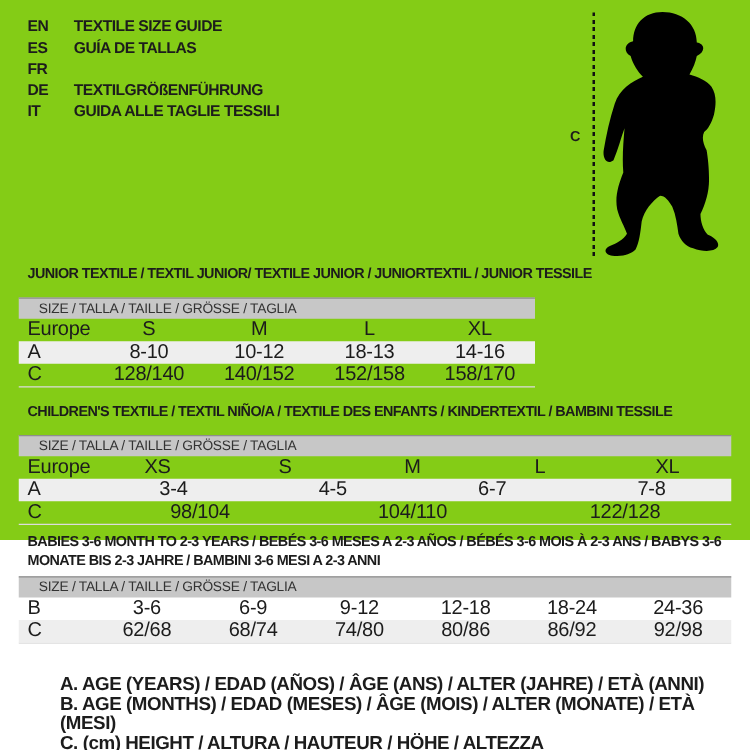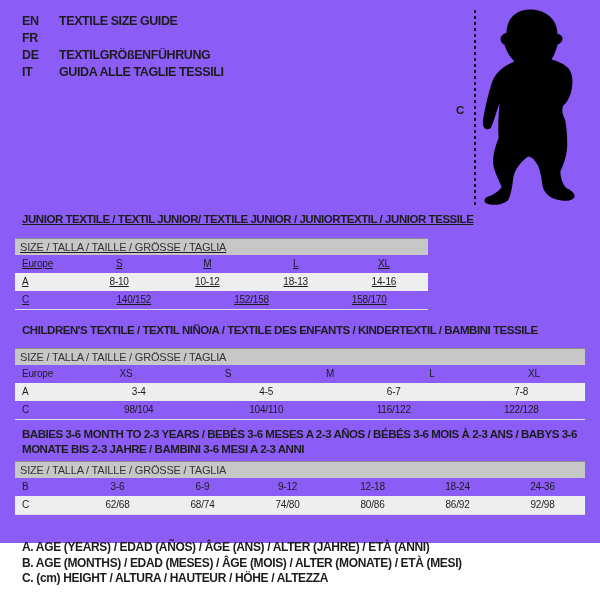--- a/index.html
+++ b/index.html
@@ -1,64 +1,68 @@
 <!DOCTYPE html>
 <html><head>
 <meta charset="utf-8">
 <style>
   html,body{margin:0;padding:0;}
   body{
     width:600px;height:600px;background:#ffffff;
     font-family:"Liberation Sans",sans-serif;color:#1c1c1c;
     position:relative;overflow:hidden;
   }
-  .canvas{position:absolute;left:0;top:0;width:600px;height:543px;background:#8b5cf6;}
+  .canvas{position:absolute;left:0;top:0;width:600px;height:432px;background:#84cc16;}
 
   
   .langs{position:absolute;left:22px;top:13px;}
   .lang-row{display:flex;font-weight:bold;font-size:12.5px;line-height:17px;letter-spacing:-0.4px;}
   .lang-code{width:37px;}
 
   
   .c-label{position:absolute;left:456px;top:104px;font-size:11.5px;font-weight:bold;letter-spacing:-0.3px;}
   .dash-line{position:absolute;left:474px;top:10px;width:2px;height:197px;
     background:repeating-linear-gradient(to bottom,#111 0 3px,transparent 3px 6px);}
   .baby-svg{position:absolute;left:481px;top:8px;}
 
   
   .section{position:absolute;left:15px;}
-  .sec0{top:212px;text-decoration:underline;}
+  .sec0{top:212px;}
   .sec1{top:323px;}
   .sec2{top:427px;}
   .sec-title{font-weight:bold;font-size:11.5px;line-height:14.5px;letter-spacing:-0.45px;
     margin-left:7px;width:556px;}
   .sec0 .tbl{width:413px;margin-top:11px;}
   .sec1 .tbl{width:570px;margin-top:10px;}
   .sec2 .tbl{width:570px;margin-top:5px;}
   .tbl{border-bottom:1px solid #dcdcdc;}
   .bar{height:16px;line-height:16px;background:#c7c7c7;border-top:1px solid #8e8e8e;
-    padding-left:5px;font-size:11px;color:#333;letter-spacing:-0.2px;}
-  .trow{display:flex;height:18px;line-height:18px;font-size:10px;letter-spacing:-0.2px;}
+    padding-left:16px;font-size:11px;color:#333;letter-spacing:-0.2px;}
+  .trow{display:flex;height:18px;line-height:18px;font-size:16px;letter-spacing:-0.2px;}
   .trow.shaded{background:#eeeeee;}
   .tlab{width:60px;padding-left:7px;box-sizing:border-box;}
   .tval{flex:1;text-align:center;}
 
   
   .footnotes{position:absolute;left:22px;top:540px;}
-  .fn-line{font-weight:bold;font-size:12px;line-height:15.5px;letter-spacing:-0.35px;}
+  .fn-line{font-weight:bold;font-size:15px;line-height:15.5px;letter-spacing:-0.35px;margin-left:26px;}
 </style>
 </head>
 <body>
 
 <div class="canvas">
 
   <div class="langs" id="langs">
       <div class="lang-row">
         <div class="lang-code">EN</div>
         <div class="lang-label">TEXTILE SIZE GUIDE</div>
+      </div>
+      <div class="lang-row">
+        <div class="lang-code">ES</div>
+        <div class="lang-label">GUÍA DE TALLAS</div>
       </div>
       <div class="lang-row">
         <div class="lang-code">FR</div>
       </div>
       <div class="lang-row">
         <div class="lang-code">DE</div>
         <div class="lang-label">TEXTILGRÖßENFÜHRUNG</div>
       </div>
       <div class="lang-row">
         <div class="lang-code">IT</div>
@@ -119,20 +123,21 @@
           </div>
           <div class="trow shaded">
             <div class="tlab">A</div>
             <div class="tval">8-10</div>
             <div class="tval">10-12</div>
             <div class="tval">18-13</div>
             <div class="tval">14-16</div>
           </div>
           <div class="trow">
             <div class="tlab">C</div>
+            <div class="tval">128/140</div>
             <div class="tval">140/152</div>
             <div class="tval">152/158</div>
             <div class="tval">158/170</div>
           </div>
         </div>
       </div>
       <div class="section sec1">
         <div class="sec-title">CHILDREN'S TEXTILE / TEXTIL NIÑO/A / TEXTILE DES ENFANTS / KINDERTEXTIL / BAMBINI TESSILE</div>
         <div class="tbl">
           <div class="bar">SIZE / TALLA / TAILLE / GRÖSSE / TAGLIA</div>
@@ -148,21 +153,20 @@
             <div class="tlab">A</div>
             <div class="tval">3-4</div>
             <div class="tval">4-5</div>
             <div class="tval">6-7</div>
             <div class="tval">7-8</div>
           </div>
           <div class="trow">
             <div class="tlab">C</div>
             <div class="tval">98/104</div>
             <div class="tval">104/110</div>
-            <div class="tval">116/122</div>
             <div class="tval">122/128</div>
           </div>
         </div>
       </div>
       <div class="section sec2">
         <div class="sec-title">BABIES 3-6 MONTH TO 2-3 YEARS / BEBÉS 3-6 MESES A 2-3 AÑOS / BÉBÉS 3-6 MOIS À 2-3 ANS / BABYS 3-6 MONATE BIS 2-3 JAHRE / BAMBINI 3-6 MESI A 2-3 ANNI</div>
         <div class="tbl">
           <div class="bar">SIZE / TALLA / TAILLE / GRÖSSE / TAGLIA</div>
           <div class="trow">
             <div class="tlab">B</div>

